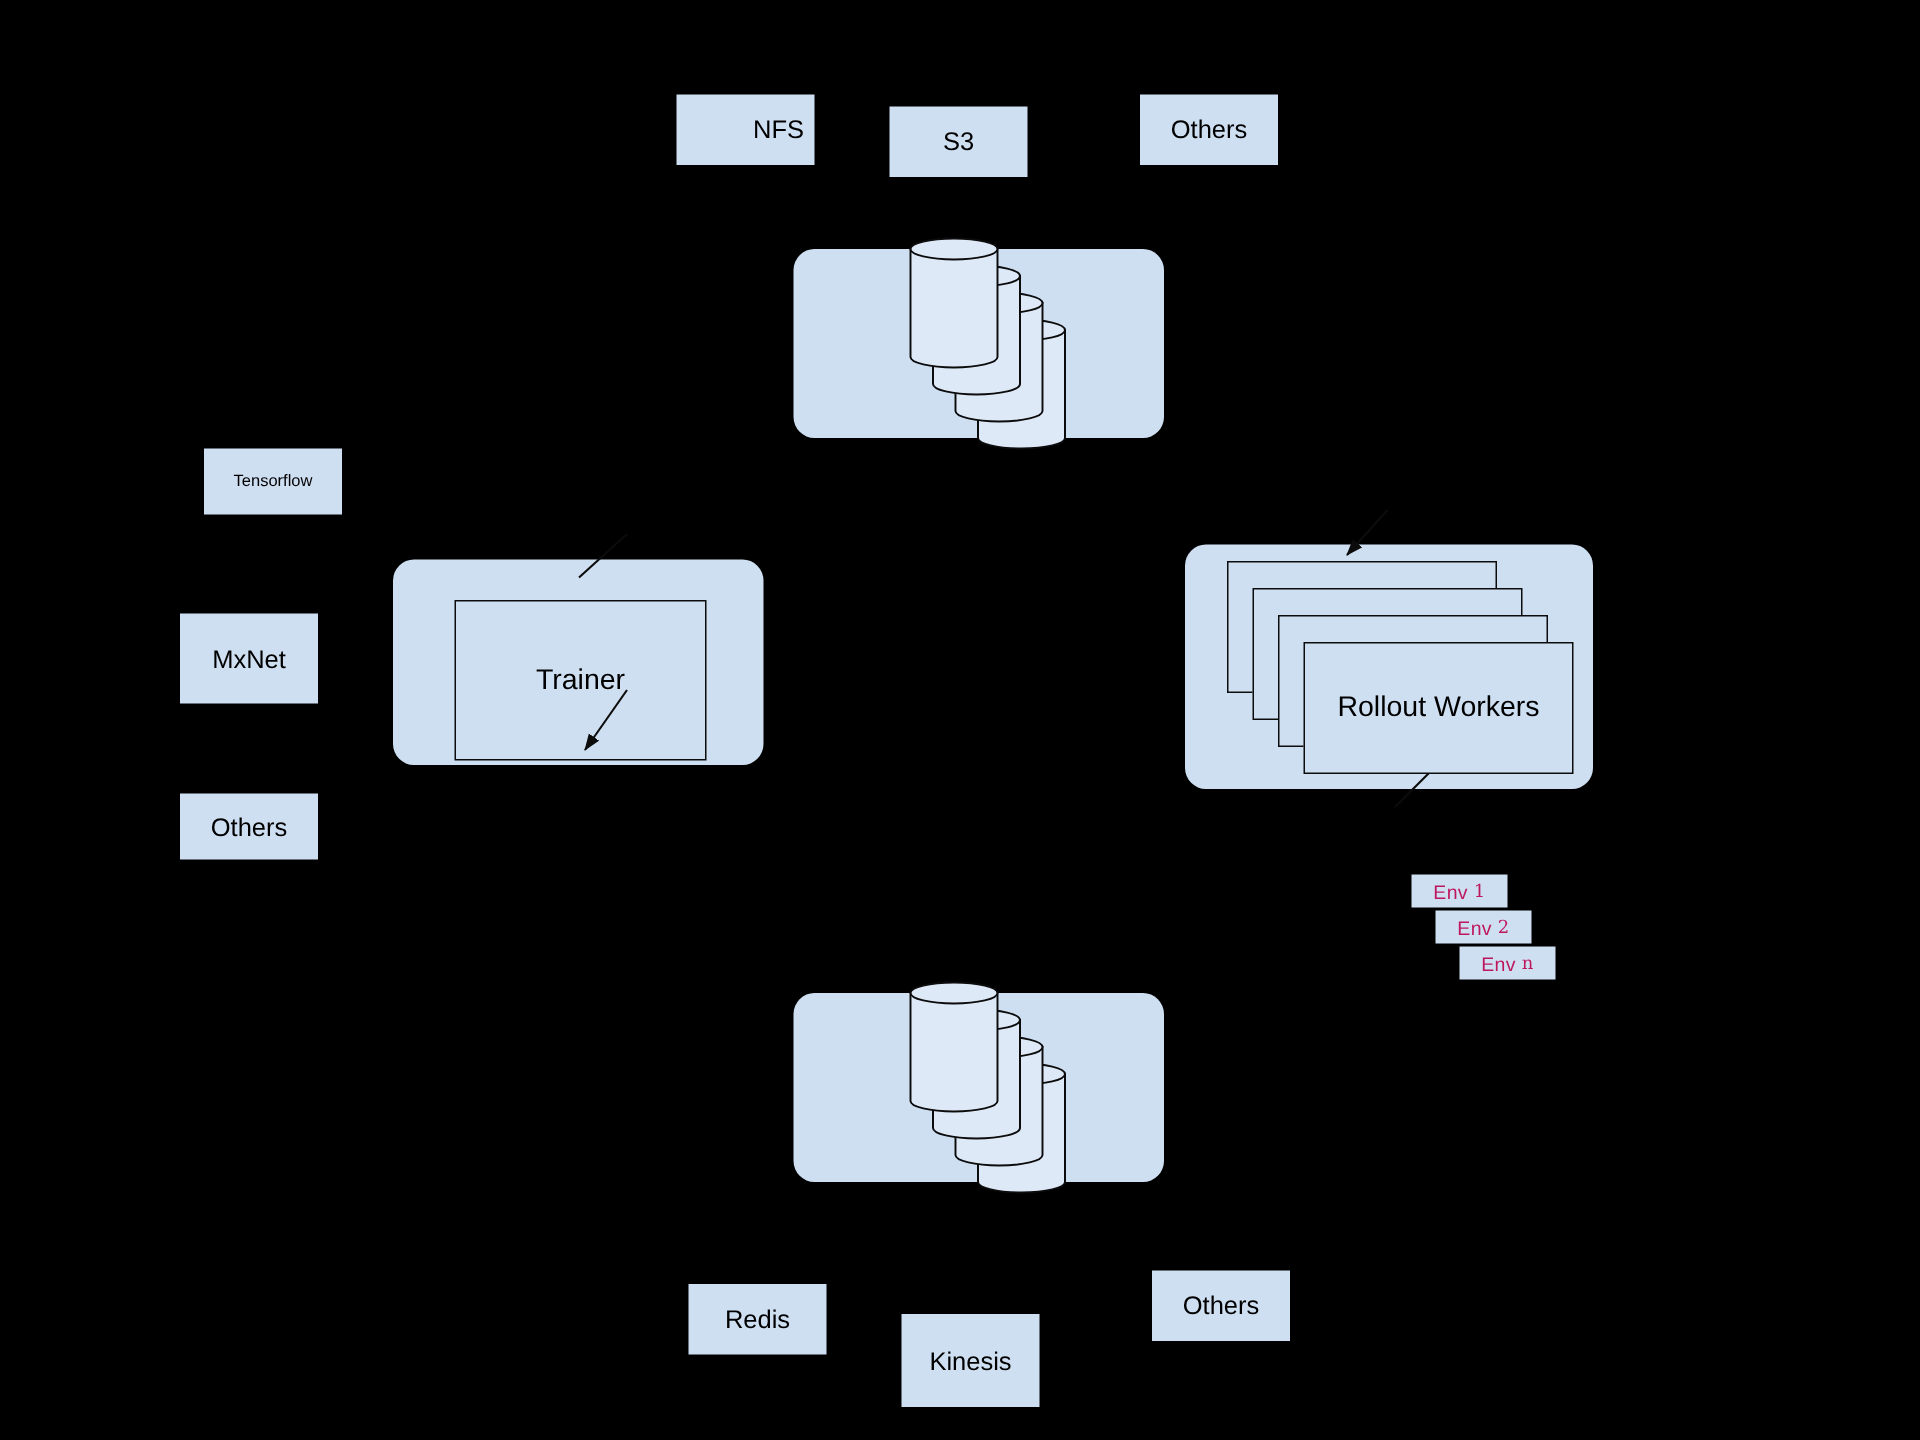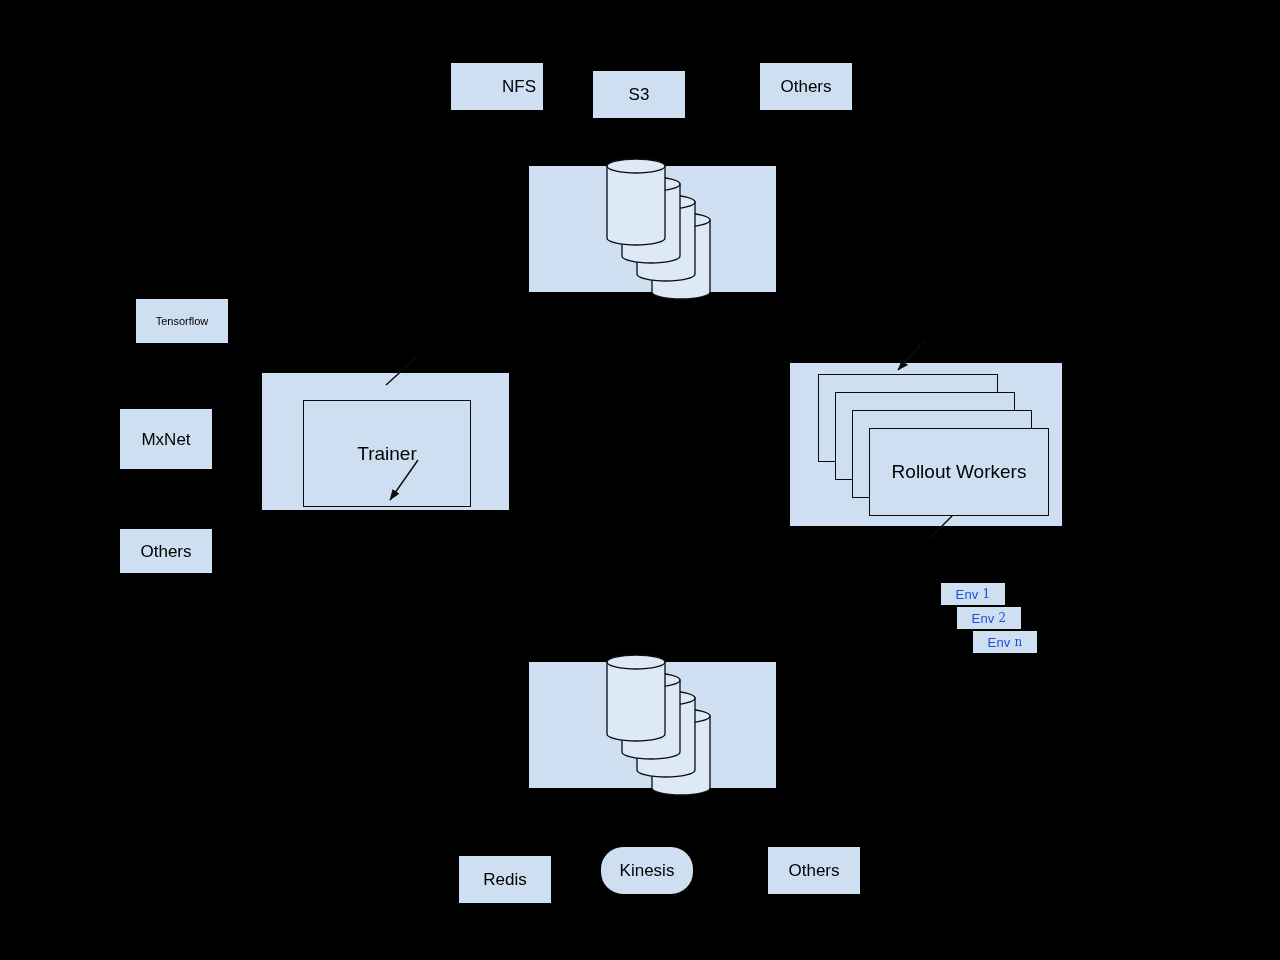--- a/index.html
+++ b/index.html
@@ -28,20 +28,21 @@
     font-family: "Liberation Sans", sans-serif;
     font-size: 17px;
     line-height: 1;
     white-space: nowrap;
   }
   .node.small-label { font-size: 11px; }
   .panel {
     position: absolute;
     box-sizing: border-box;
     background: #cfdff2;
+    border-radius: 14px;
   }
   .stack-rect {
     position: absolute;
     box-sizing: border-box;
     background: #cfdff2;
     border: 1.3px solid #0c0c0c;
     display: flex;
     align-items: center;
     justify-content: center;
     font-size: 19px;
@@ -49,21 +50,21 @@
     white-space: nowrap;
   }
   .env-box {
     position: absolute;
     box-sizing: border-box;
     background: #cfdff2;
     display: flex;
     align-items: center;
     justify-content: center;
     font-size: 13px;
-    color: #1d4ed8;
+    color: #be185d;
     white-space: nowrap;
     letter-spacing: 0.2px;
   }
   .env-num {
     font-family: "DejaVu Serif", serif;
     font-size: 12px;
     margin-left: 4px;
   }
   svg.overlay {
     position: absolute;
@@ -133,21 +134,21 @@
           <path d="M32,45 L32,117 A29,7 0 0 0 90,117 L90,45 Z" fill="#dde9f7" stroke="#0c0c0c" stroke-width="1.3"></path>
           <ellipse cx="61" cy="45" rx="29" ry="7" fill="#dde9f7" stroke="#0c0c0c" stroke-width="1.3"></ellipse>
           <path d="M17,27 L17,99 A29,7 0 0 0 75,99 L75,27 Z" fill="#dde9f7" stroke="#0c0c0c" stroke-width="1.3"></path>
           <ellipse cx="46" cy="27" rx="29" ry="7" fill="#dde9f7" stroke="#0c0c0c" stroke-width="1.3"></ellipse>
           <path d="M2,9 L2,81 A29,7 0 0 0 60,81 L60,9 Z" fill="#dde9f7" stroke="#0c0c0c" stroke-width="1.3"></path>
           <ellipse cx="31" cy="9" rx="29" ry="7" fill="#dde9f7" stroke="#0c0c0c" stroke-width="1.3"></ellipse>
         </svg></div>
   </div>
 
   <div class="node" style="left: 459px; top: 856px; width: 92px; height: 47px;">Redis</div>
-  <div class="node" style="left: 601px; top: 847px; width: 92px; height: 47px; border-radius: 22px;">Kinesis</div>
+  <div class="node" style="left: 601px; top: 876px; width: 92px; height: 62px;">Kinesis</div>
   <div class="node" style="left: 768px; top: 847px; width: 92px; height: 47px;">Others</div>
 
   <svg class="overlay" viewBox="0 0 1280 960">
     <defs>
       <marker id="ah" markerWidth="9" markerHeight="9" refX="7.5" refY="3" orient="auto" markerUnits="strokeWidth">
         <path d="M0,0 L8,3 L0,6 z" fill="#0c0c0c"></path>
       </marker>
     </defs>
     <g id="connectors">
         <line x1="418" y1="460" x2="390" y2="500" stroke="#0c0c0c" stroke-width="1.4" marker-end="url(#ah)"></line>

